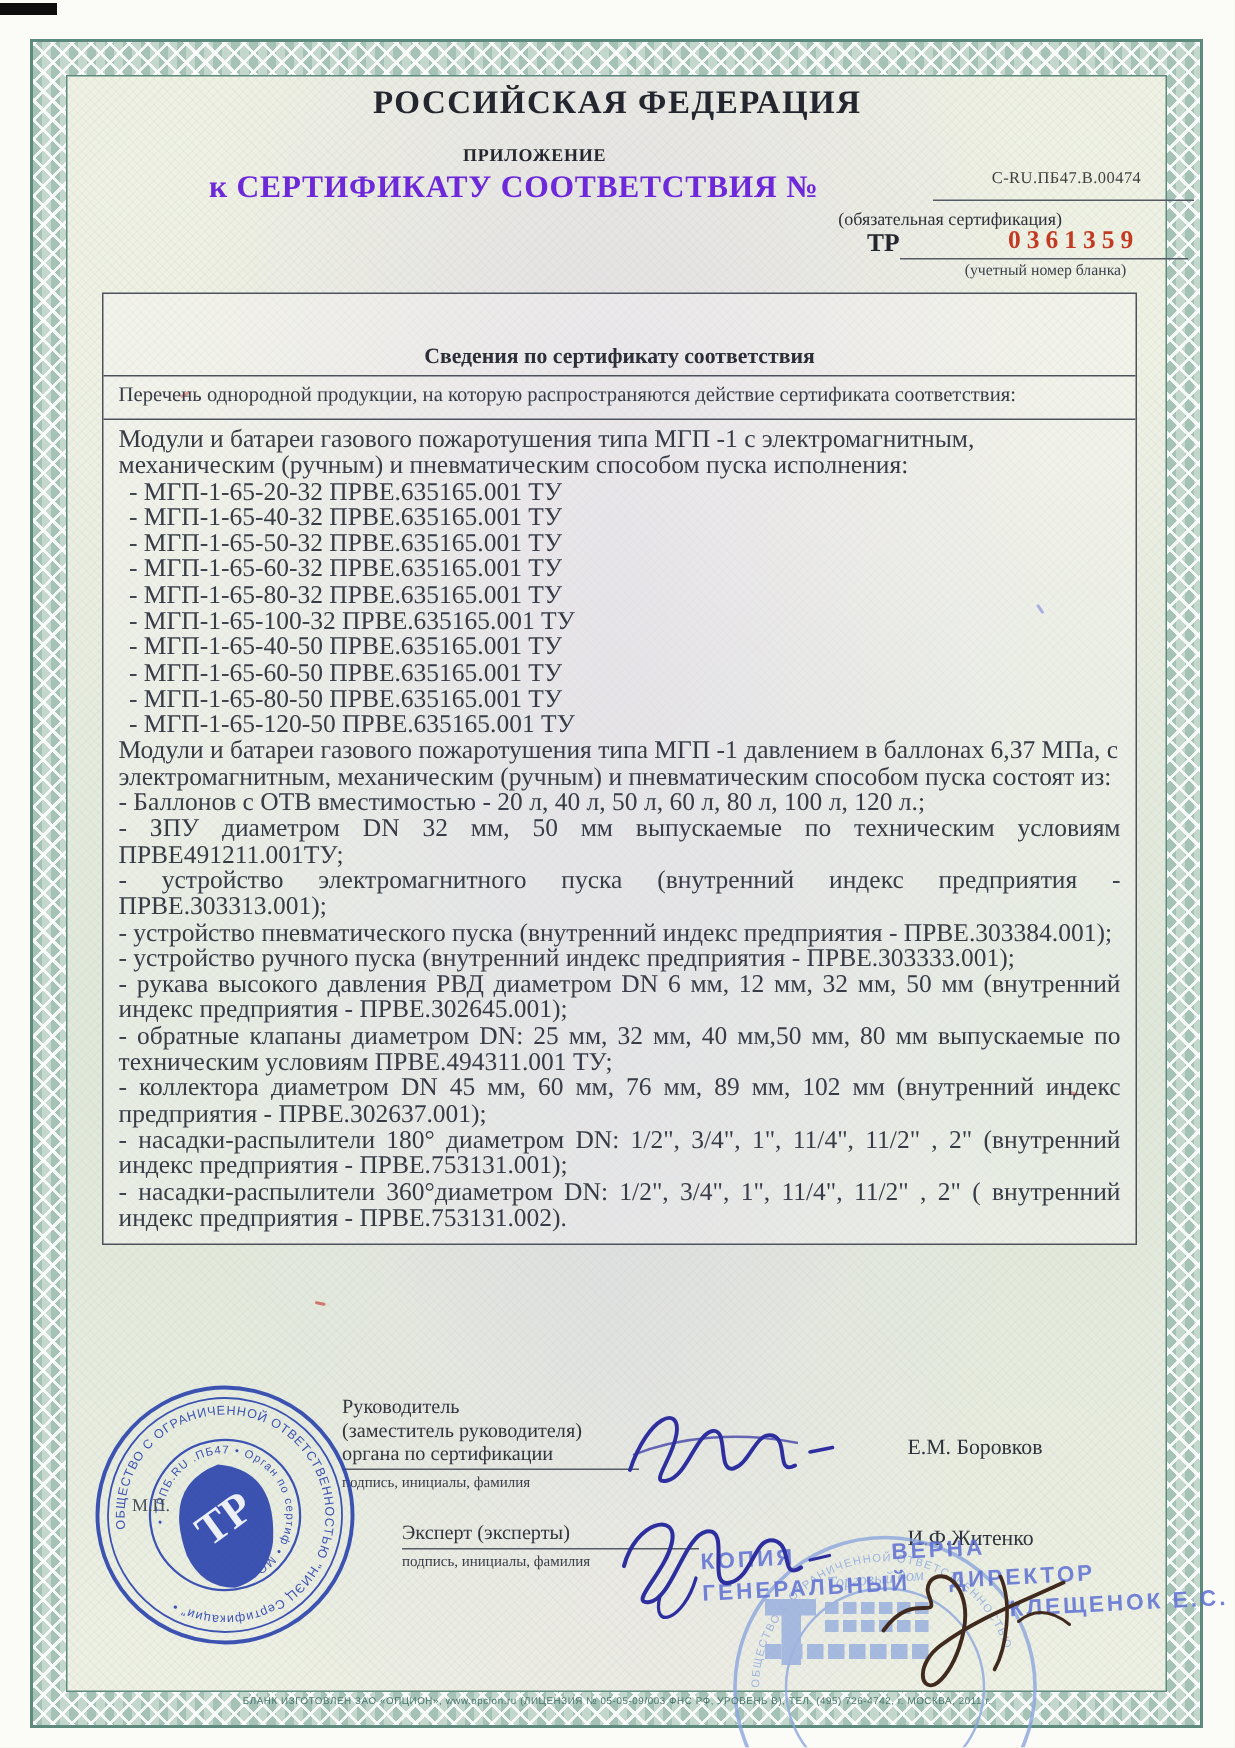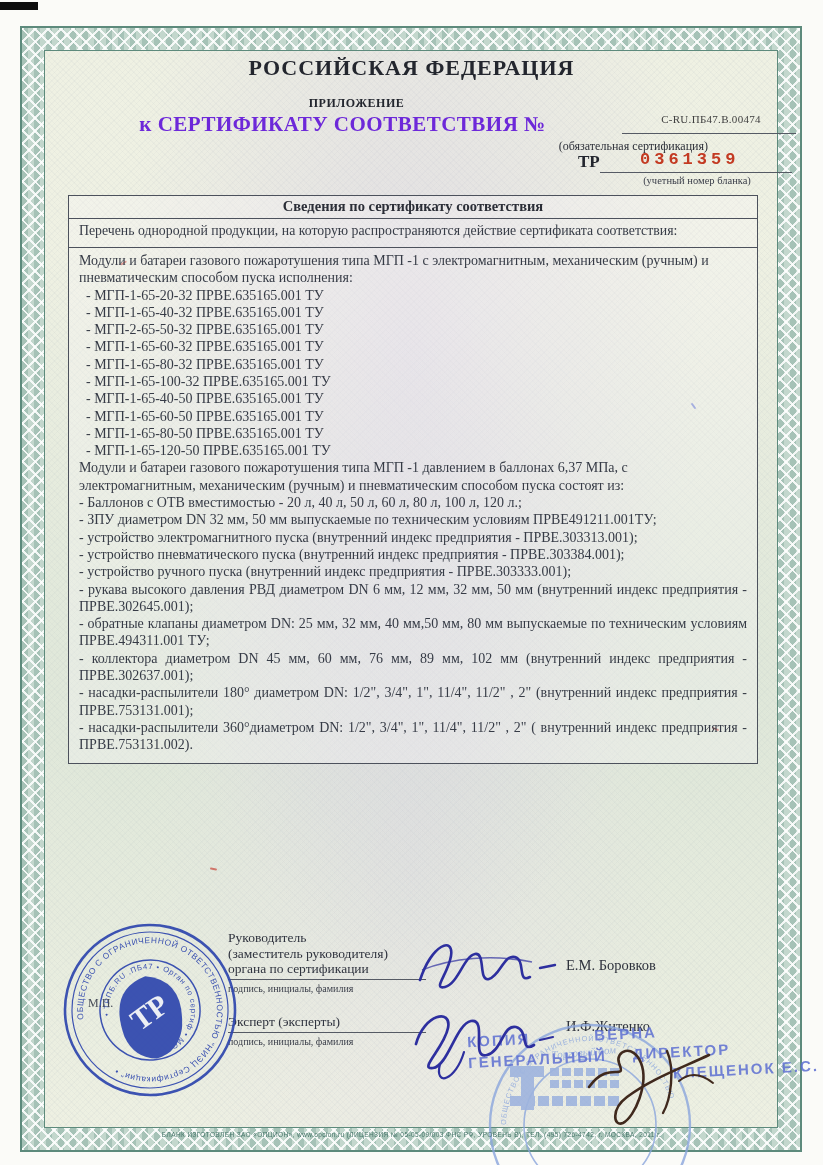--- a/index.html
+++ b/index.html
@@ -41,44 +41,44 @@
   .t-apptype { left:0; right:110px; top:96px; text-align:center;
     font-size:12px; font-weight:bold; letter-spacing:.5px; color:#23262e; }
   .t-title { left:55px; width:575px; top:112px; text-align:center;
     font-size:21px; font-weight:bold; letter-spacing:.5px; color:#6d28d9; }
   .cert-no { left:626px; width:170px; top:113px; text-align:center;
     font-size:11px; color:#404040; letter-spacing:.3px; }
   .cert-no-line { left:622px; width:174px; top:133px; border-top:1px solid #555a64; }
   .t-subtitle { left:0; right:115px; top:139px; text-align:right;
     font-size:12px; font-weight:normal; color:#2c2f38; }
   .tr-label { left:578px; top:152px; font-size:17px; font-weight:bold; color:#23262e; }
-  .blank-no { left:640px; width:120px; top:150px; font-size:17px; font-weight:bold;
-    letter-spacing:4px; color:#c33a22; font-family:Liberation Mono, monospace; }
+  .blank-no { left:672px; width:120px; top:150px; font-size:17px; font-weight:bold;
+    letter-spacing:4px; color:#c33a22; font-family:Liberation Serif, serif; }
   .blank-line { left:600px; width:192px; top:172px; border-top:1px solid #555a64; }
   .blank-caption { left:608px; width:178px; top:175px; text-align:center;
     font-size:10.5px; color:#3a3e49; }
 
   
   .cert-table { left:68px; top:195px; width:688px;
     border:1.4px solid #4c515c; background:rgba(253,248,250,.28); color:#363b46; }
   .thead { border-bottom:1.4px solid #4c515c; text-align:center;
-    font-weight:bold; font-size:14.5px; padding:2px 0 3px; color:#2b2e37; }
+    font-weight:bold; font-size:14.5px; padding:2px 0 3px; color:#2b2e37;margin-top:32px; }
   .row-scope { border-bottom:1.4px solid #4c515c; font-size:13.8px;
     padding:3px 10px 7px; line-height:1.3; }
-  .row-content { font-size:14px; padding:4px 10px 9px; line-height:17.3px; }
+  .row-content { font-size:17px; padding:4px 10px 9px; line-height:17.3px; }
   .product-line { padding-left:7px; }
   .component-line { text-align:justify; }
 
   
   .role-block { left:228px; width:205px; font-size:13.5px; color:#30343f; line-height:15.5px; }
   .role-head { top:930px; }
-  .role-expert { top:1014px; }
+  .role-expert { top:1014px;margin-left:40px; }
   .sig-line { border-top:1px solid #555a64; margin-top:2px; width:198px; }
   .sig-caption { font-size:10px; color:#3a3e49; margin-top:1px; }
-  .person-name { position:absolute; font-size:14.5px; color:#2e323d; }
+  .person-name { position:absolute; font-size:14.5px; color:#2e323d;margin-left:39px; }
   .head-name { left:566px; top:957px; }
   .expert-name { left:566px; top:1018px; }
   .mp-label { left:88px; top:996px; font-size:12px; color:#474c58; z-index:6; }
 
   .org-stamp { left:52px; top:912px; width:196px; height:196px; opacity:.92;
     transform:rotate(-8deg); z-index:5; }
   .td-stamp { left:452px; top:1008px; width:240px; height:157px; opacity:.8; z-index:2; }
 
   .copy-stamp { left:468px; top:1022px; width:350px; transform:rotate(-3deg);
     font-family:"Liberation Sans", sans-serif; font-weight:bold; font-size:15px;
@@ -119,21 +119,21 @@
 <div class="abs blank-caption">(учетный номер бланка)</div>
 
 <div class="abs cert-table">
   <div class="thead">Сведения по сертификату соответствия</div>
   <div class="row-scope">Перечень однородной продукции, на которую распространяются действие сертификата соответствия:</div>
   <div class="row-content">
     <div>Модули и батареи газового пожаротушения типа МГП -1 с электромагнитным, механическим (ручным) и пневматическим способом пуска  исполнения:</div>
     <div>
         <div class="product-line">- МГП-1-65-20-32 ПРВЕ.635165.001 ТУ</div>
         <div class="product-line">- МГП-1-65-40-32 ПРВЕ.635165.001 ТУ</div>
-        <div class="product-line">- МГП-2-65-50-32 ПРВЕ.635165.001 ТУ</div>
+        <div class="product-line">- МГП-1-65-50-32 ПРВЕ.635165.001 ТУ</div>
         <div class="product-line">- МГП-1-65-60-32 ПРВЕ.635165.001 ТУ</div>
         <div class="product-line">- МГП-1-65-80-32 ПРВЕ.635165.001 ТУ</div>
         <div class="product-line">- МГП-1-65-100-32 ПРВЕ.635165.001 ТУ</div>
         <div class="product-line">- МГП-1-65-40-50 ПРВЕ.635165.001 ТУ</div>
         <div class="product-line">- МГП-1-65-60-50 ПРВЕ.635165.001 ТУ</div>
         <div class="product-line">- МГП-1-65-80-50 ПРВЕ.635165.001 ТУ</div>
         <div class="product-line">- МГП-1-65-120-50 ПРВЕ.635165.001 ТУ</div>
       </div>
     <div>Модули и батареи газового пожаротушения типа МГП -1 давлением в баллонах 6,37 МПа, с электромагнитным, механическим (ручным) и пневматическим способом пуска состоят из:</div>
     <div>

